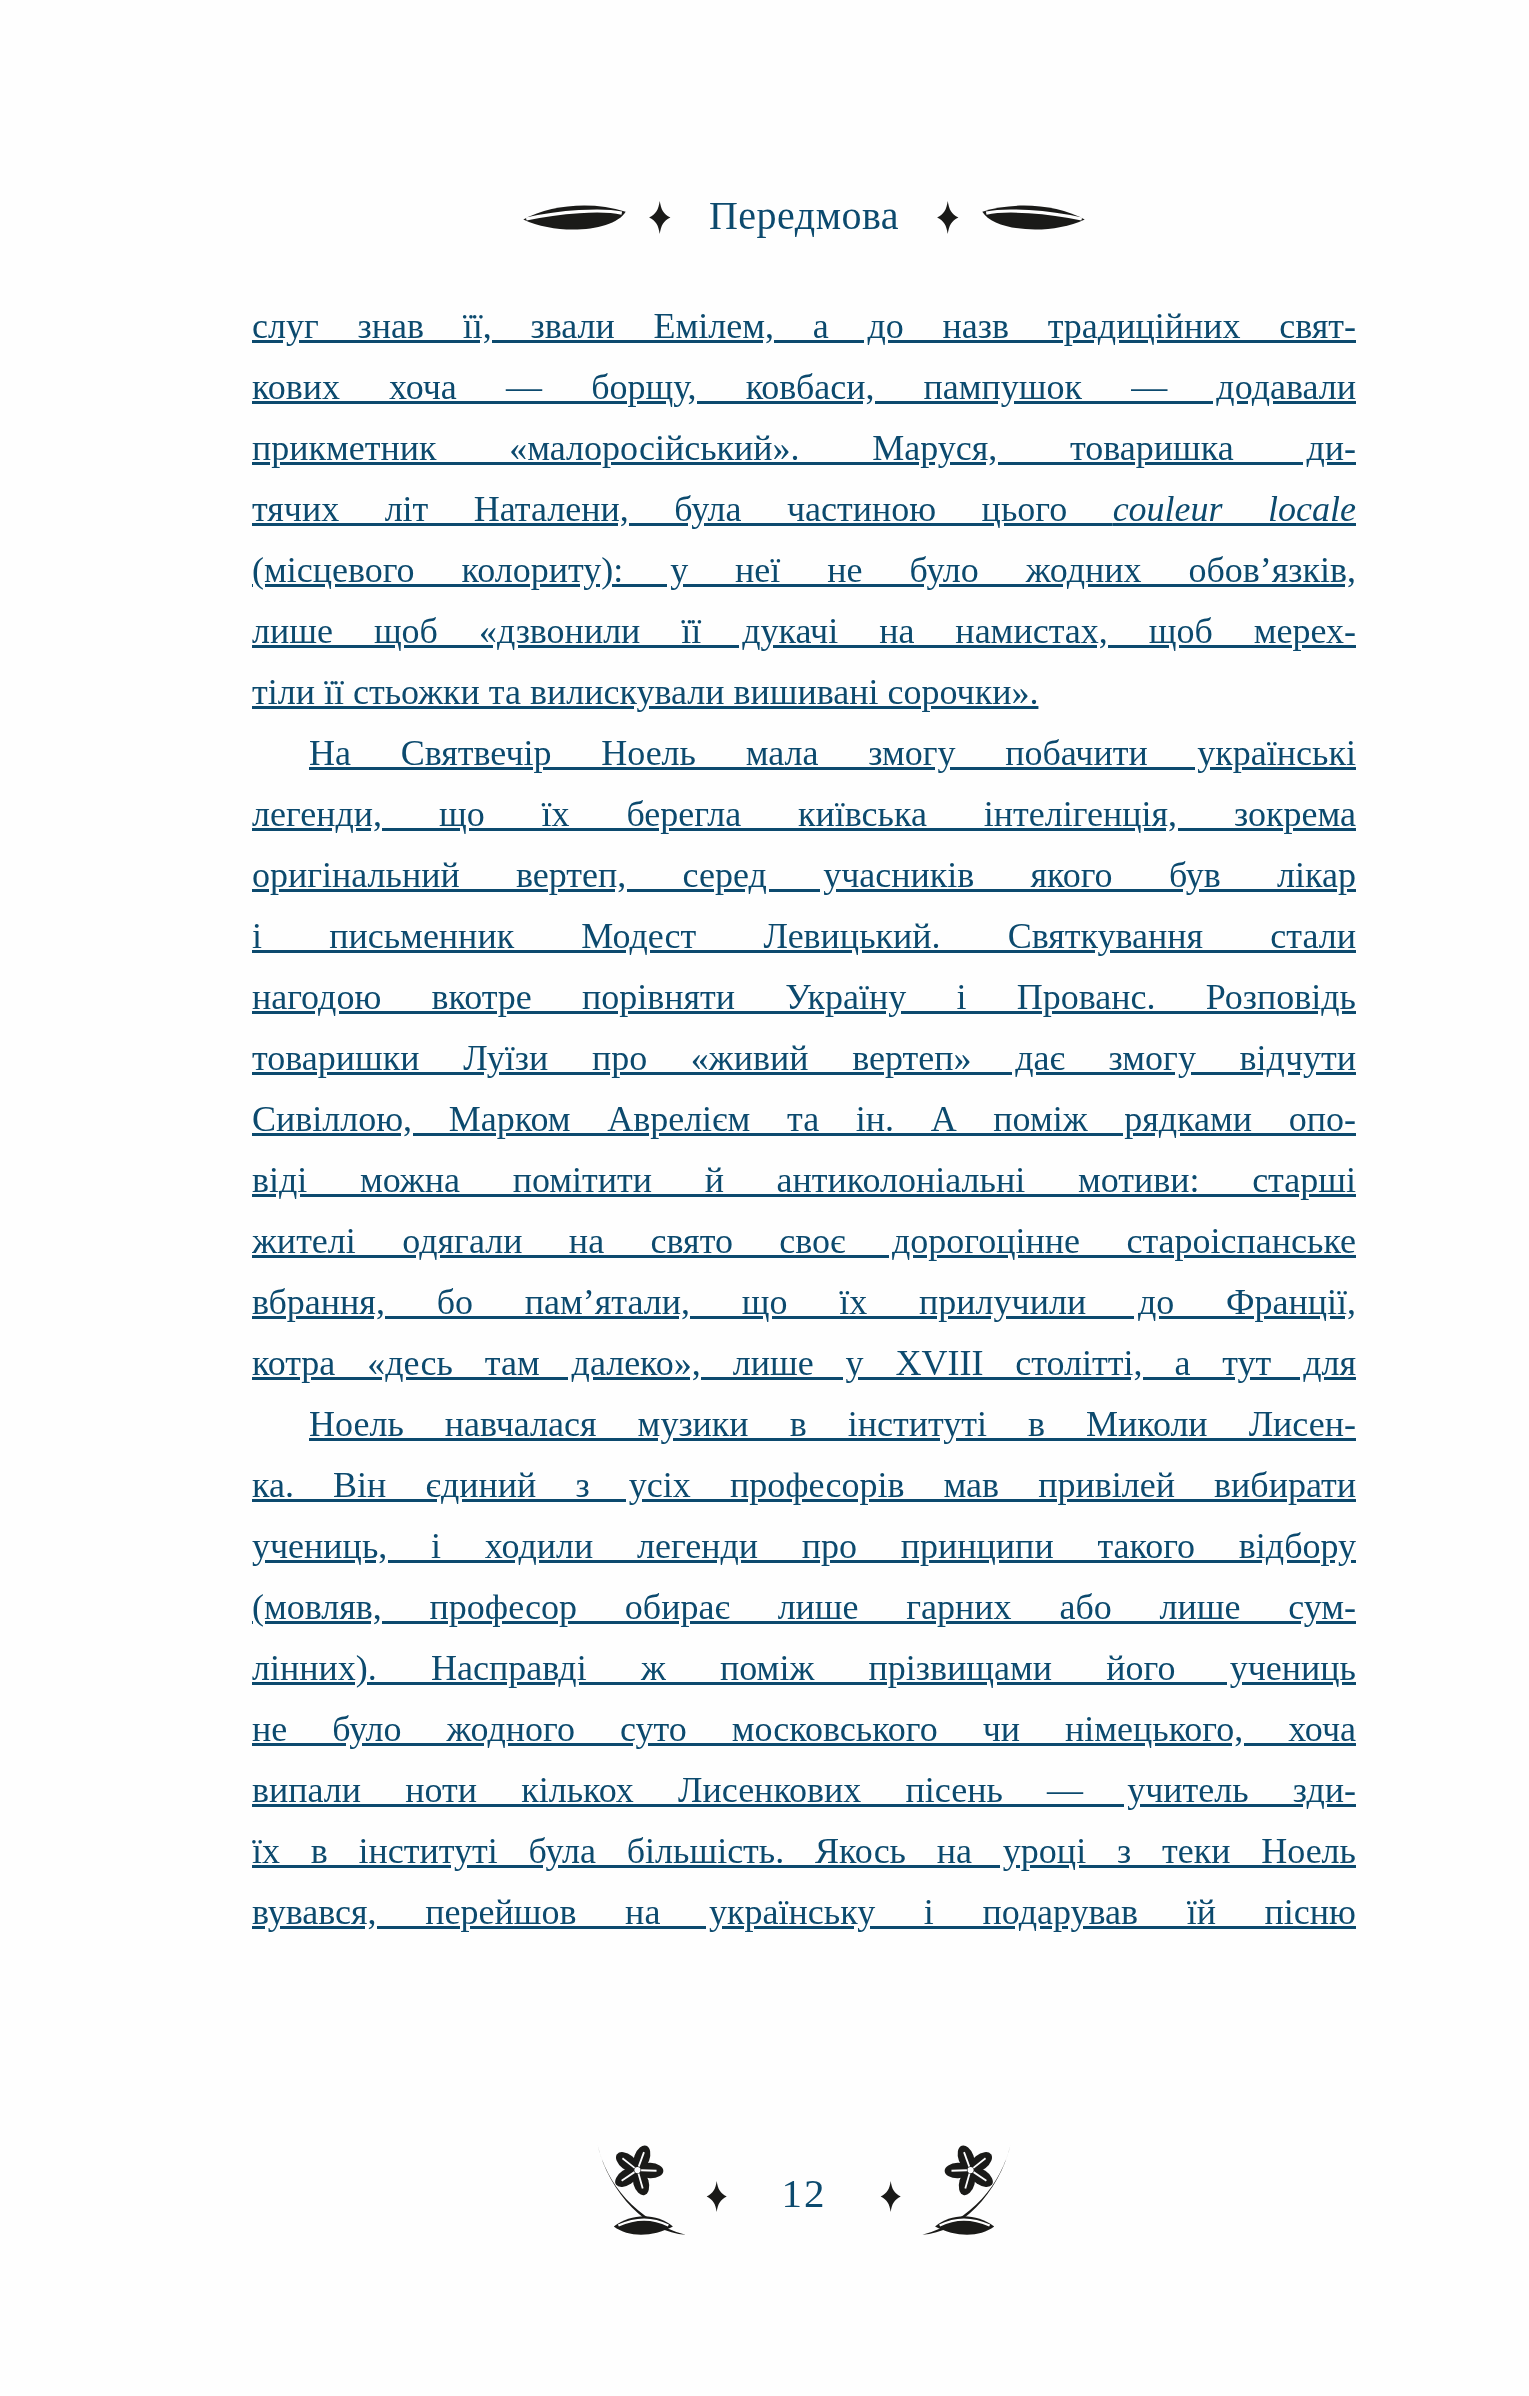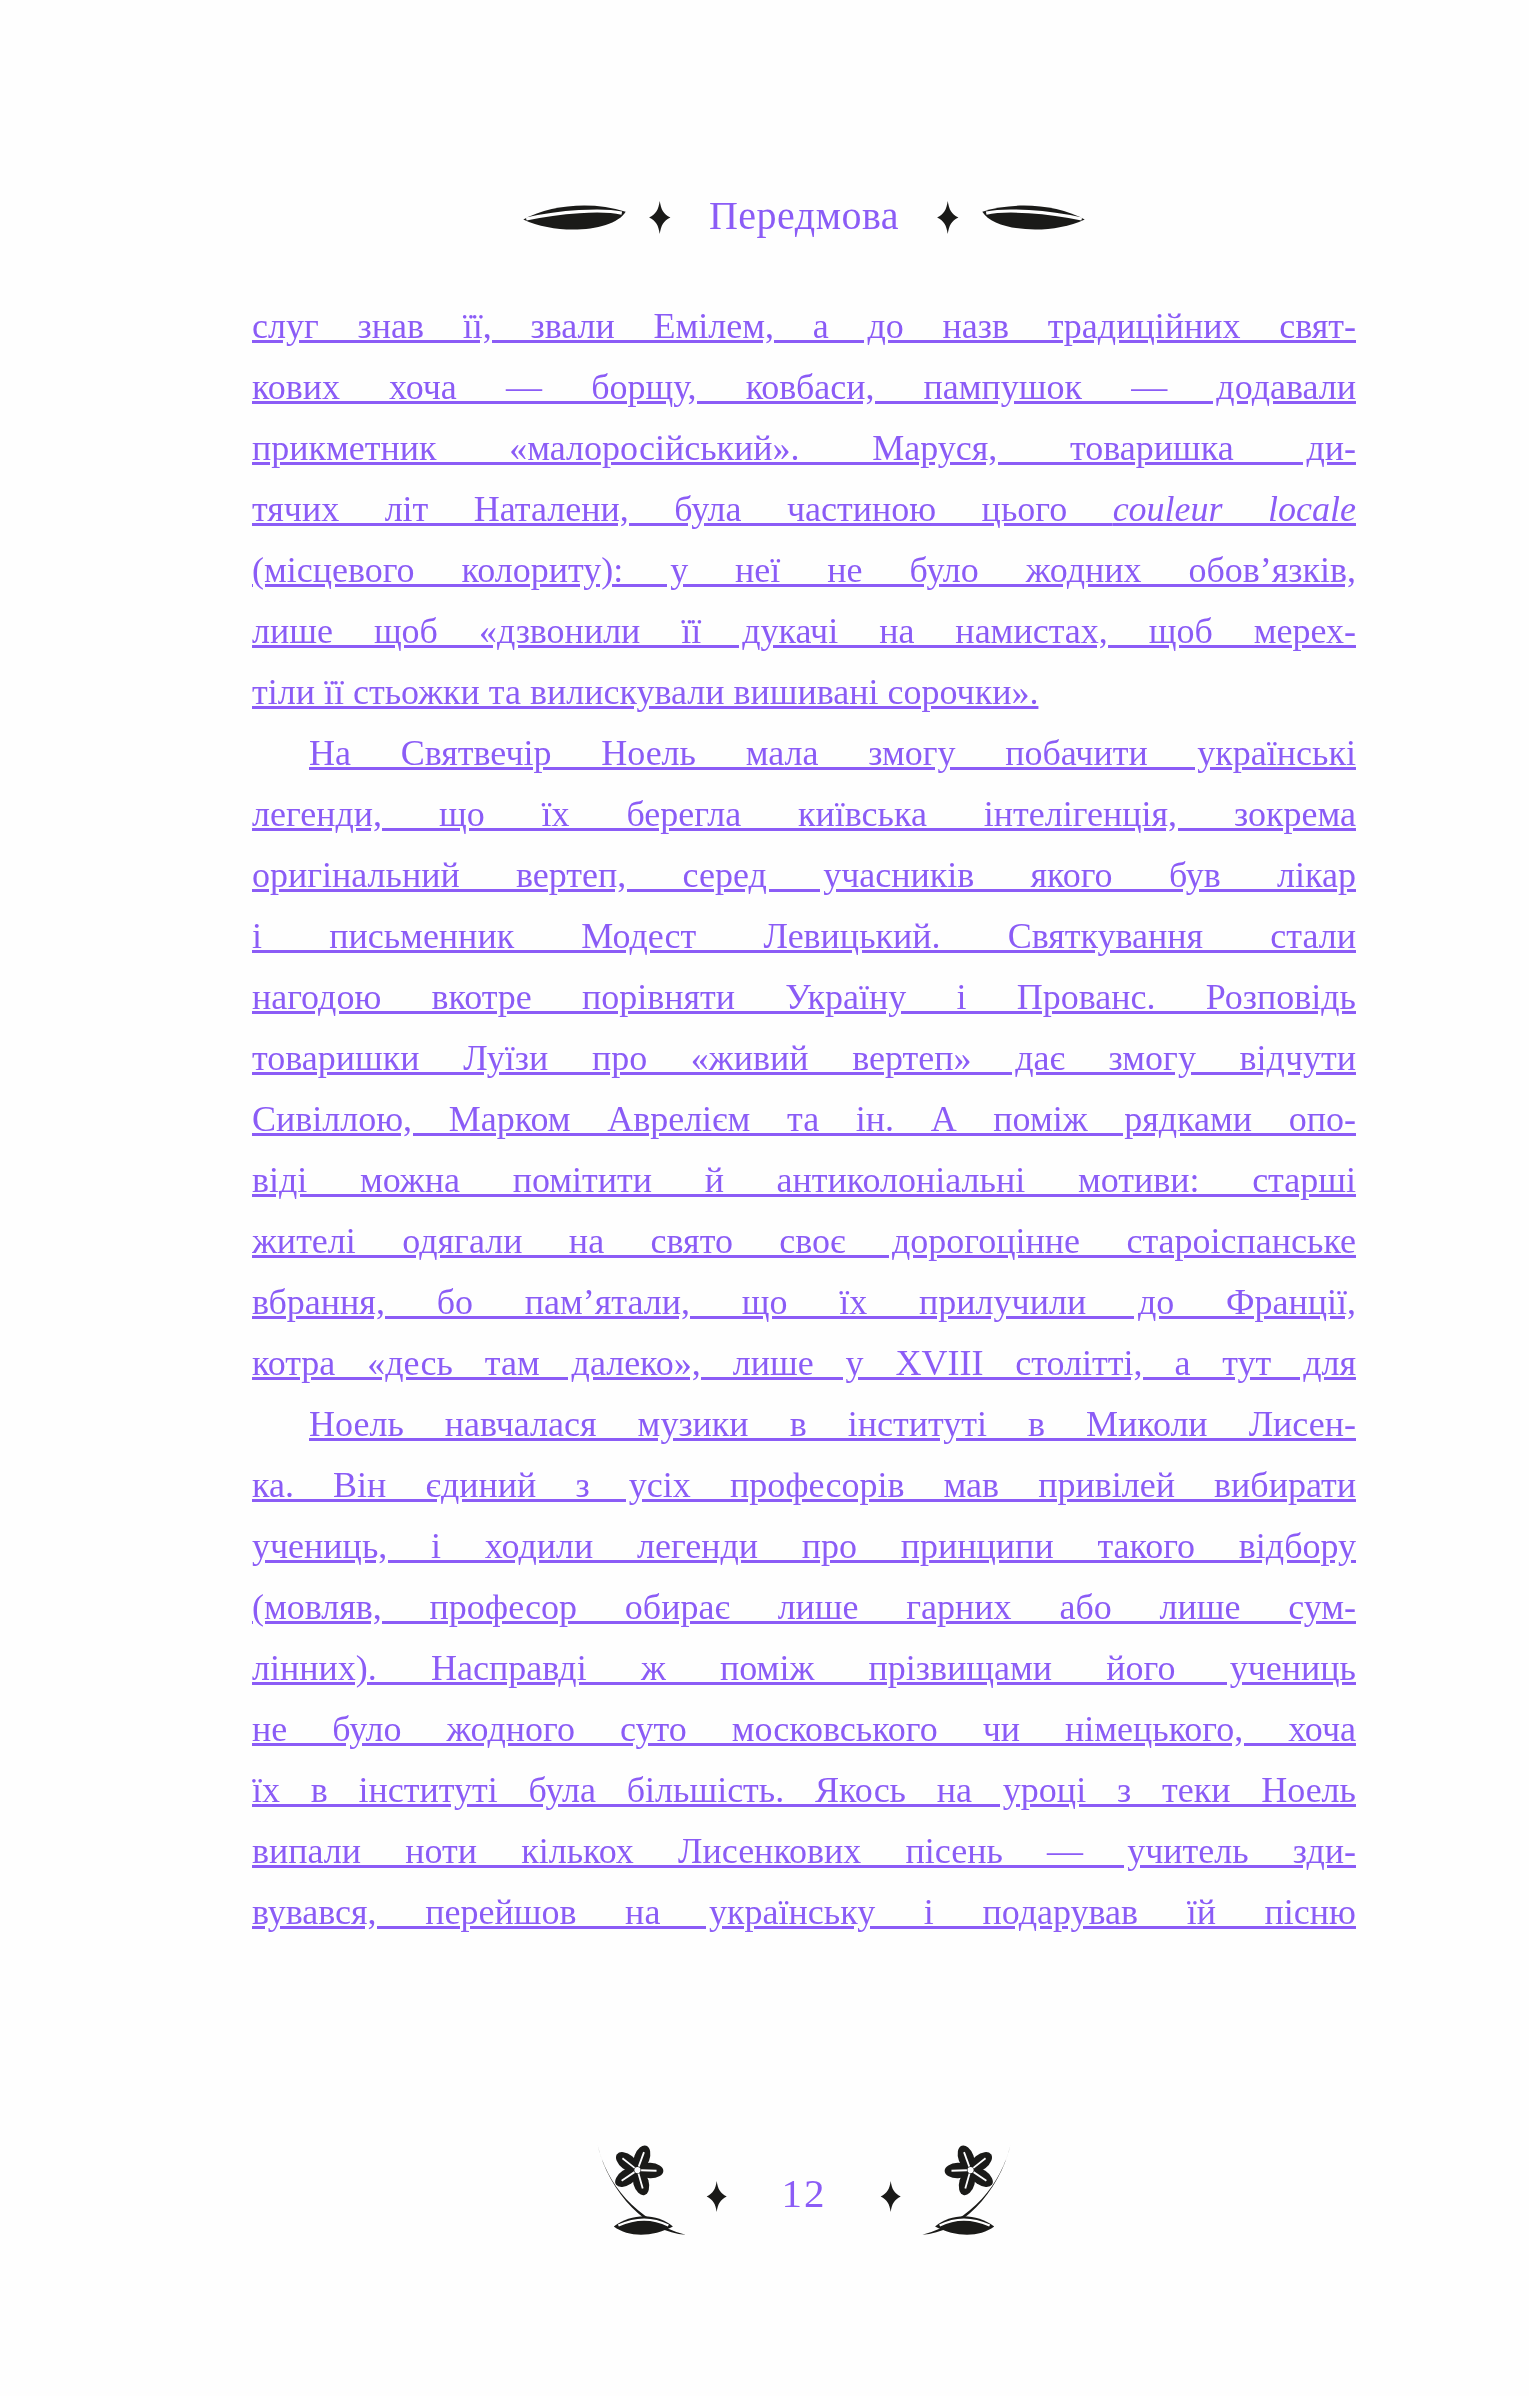--- a/index.html
+++ b/index.html
@@ -2,21 +2,21 @@
 <html lang="uk"><head>
 <meta charset="utf-8">
 <title>Book page</title>
 <style>
   html, body { margin: 0; padding: 0; background: #e8e8e8; }
   .page {
     position: relative;
     width: 1529px;
     height: 2396px;
     background: #fefefe;
-    color: #8b5cf6;
+    color: #0c4a6e;
     font-family: "Liberation Serif", "DejaVu Serif", serif;
     overflow: hidden;
   }
   
   .chapter-header {
     position: absolute;
     left: 252px;
     top: 192px;
     width: 1104px;
     height: 51px;
@@ -125,22 +125,22 @@
         <div class="line just"><span>вбрання, бо пам’ятали, що їх прилучили до Франції,</span></div>
         <div class="line just"><span>котра «десь там далеко», лише у XVIII столітті, а тут для</span></div>
       </div>
       <div>
         <div class="line just indent"><span>Ноель навчалася музики в інституті в Миколи Лисен-</span></div>
         <div class="line just"><span>ка. Він єдиний з усіх професорів мав привілей вибирати</span></div>
         <div class="line just"><span>учениць, і ходили легенди про принципи такого відбору</span></div>
         <div class="line just"><span>(мовляв, професор обирає лише гарних або лише сум-</span></div>
         <div class="line just"><span>лінних). Насправді ж поміж прізвищами його учениць</span></div>
         <div class="line just"><span>не було жодного суто московського чи німецького, хоча</span></div>
+        <div class="line just"><span>випали ноти кількох Лисенкових пісень — учитель зди-</span></div>
         <div class="line just"><span>їх в інституті була більшість. Якось на уроці з теки Ноель</span></div>
-        <div class="line just"><span>випали ноти кількох Лисенкових пісень — учитель зди-</span></div>
         <div class="line just"><span>вувався, перейшов на українську і подарував їй пісню</span></div>
       </div>
     </div>
 
   <div class="page-footer">
     <svg class="flower" viewBox="0 0 110 110">
       <path class="ink" d="M6,4 C16,46 48,88 103,103 C62,101 19,58 6,4 Z"></path>
       <path class="ink" d="M24,94 C44,79 71,79 89,94 C66,106 40,106 24,94 Z"></path>
       <path class="vein" stroke-width="2.6" d="M29,93 C48,84.5 67,84.5 84,93"></path>
       <g transform="translate(50,32)">

